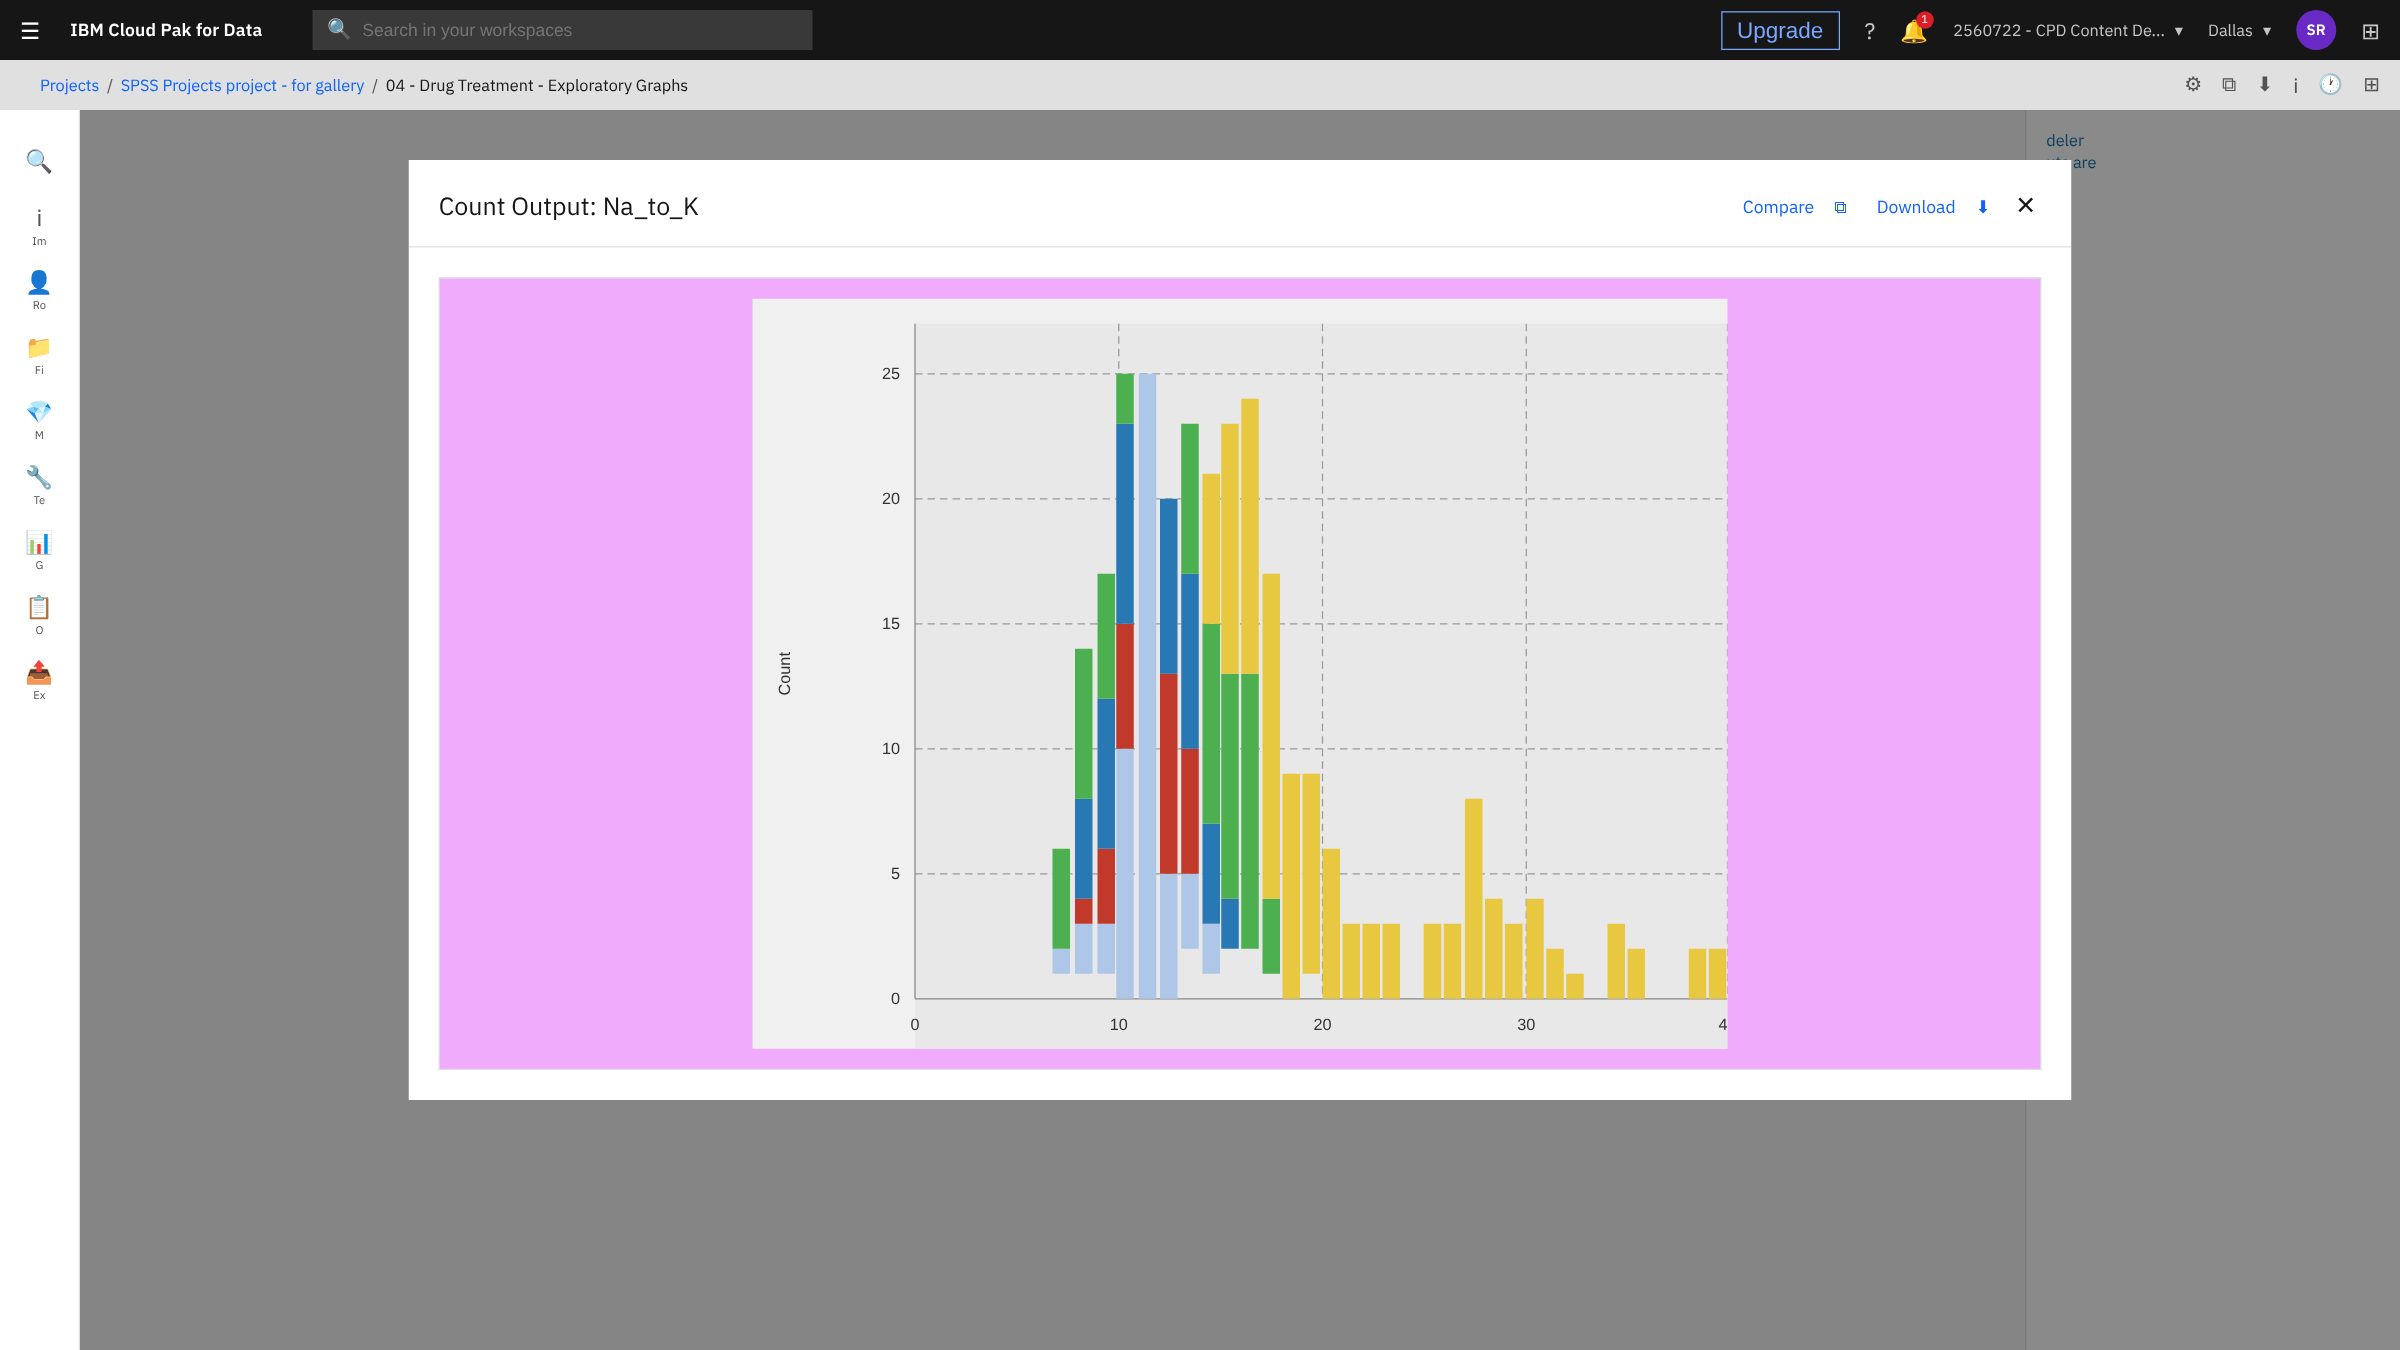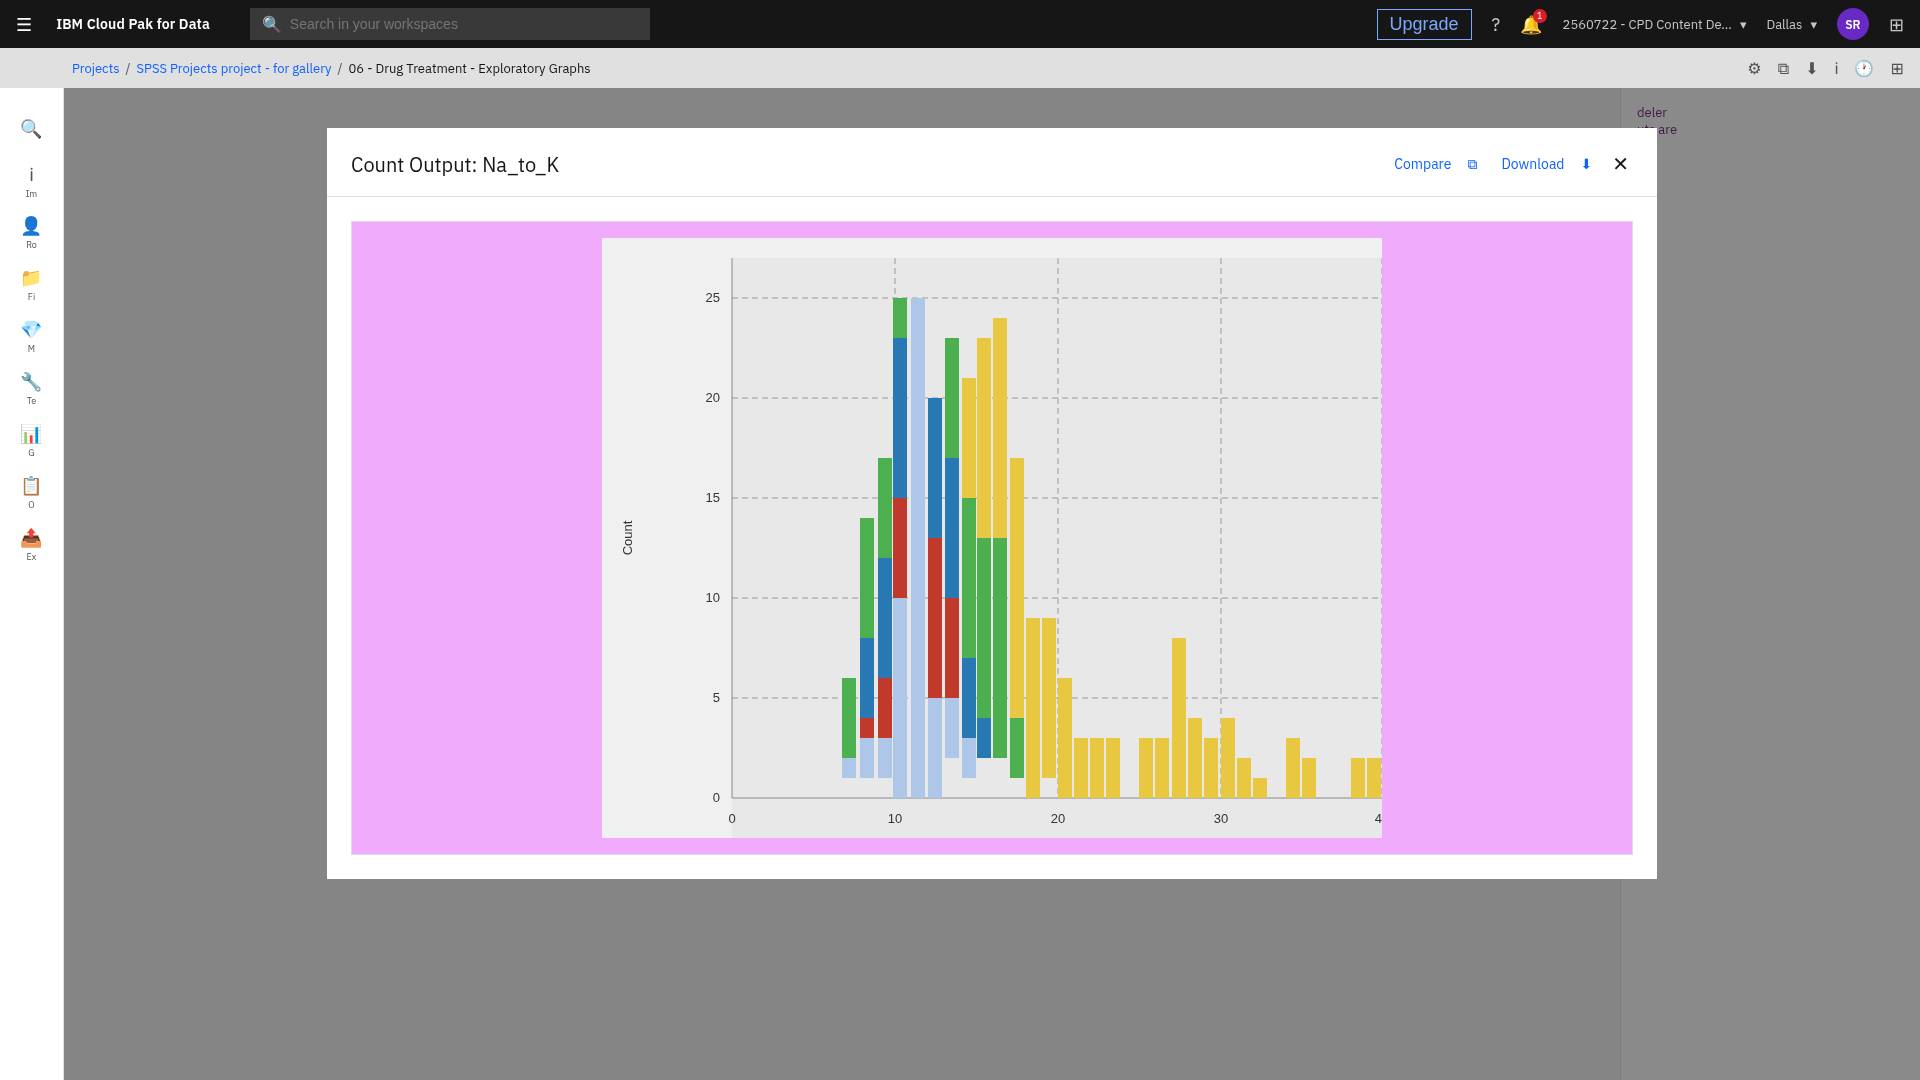--- a/index.html
+++ b/index.html
@@ -55,21 +55,21 @@
       font-size: 12px; font-weight: 600;
     }
     .topnav-waffle { color: #c6c6c6; font-size: 18px; cursor: pointer; }
 
     
     .breadcrumb-bar {
       background: #e0e0e0;
       height: 40px;
       display: flex;
       align-items: center;
-      padding: 0 16px 0 72px;
+      padding: 0 16px 0 32px;
       position: fixed;
       top: 48px; left: 0; right: 0;
       z-index: 999;
       gap: 6px;
       font-size: 13px;
     }
     .breadcrumb-link { color: #0f62fe; cursor: pointer; text-decoration: none; }
     .breadcrumb-sep { color: #525252; }
     .breadcrumb-current { color: #161616; }
     .breadcrumb-bar-actions {
@@ -174,21 +174,21 @@
 
     
     .right-panel {
       position: fixed;
       top: 88px; right: 0;
       width: 300px; height: calc(100vh - 88px);
       background: #fff;
       border-left: 1px solid #e0e0e0;
       padding: 16px;
       font-size: 13px;
-      color: #701a75;
+      color: #0369a1;
     }
 
     svg text { font-family: Arial, sans-serif; }
   </style>
 </head>
 <body>
 
 <div class="topnav">
   <span class="topnav-menu-icon">☰</span>
   <span class="topnav-brand">IBM Cloud Pak for Data</span>
@@ -214,21 +214,21 @@
     <div class="topnav-avatar">SR</div>
     <span class="topnav-waffle">⊞</span>
   </div>
 </div>
 
 <div class="breadcrumb-bar">
   <a class="breadcrumb-link">Projects</a>
   <span class="breadcrumb-sep">/</span>
   <a class="breadcrumb-link">SPSS Projects project - for gallery</a>
   <span class="breadcrumb-sep">/</span>
-  <span class="breadcrumb-current">06 - Drug Treatment - Exploratory Graphs</span>
+  <span class="breadcrumb-current">04 - Drug Treatment - Exploratory Graphs</span>
   <div class="breadcrumb-bar-actions">
     <span class="breadcrumb-action-icon">⚙</span>
     <span class="breadcrumb-action-icon">⧉</span>
     <span class="breadcrumb-action-icon">⬇</span>
     <span class="breadcrumb-action-icon">ℹ</span>
     <span class="breadcrumb-action-icon">🕐</span>
     <span class="breadcrumb-action-icon">⊞</span>
   </div>
 </div>
 

